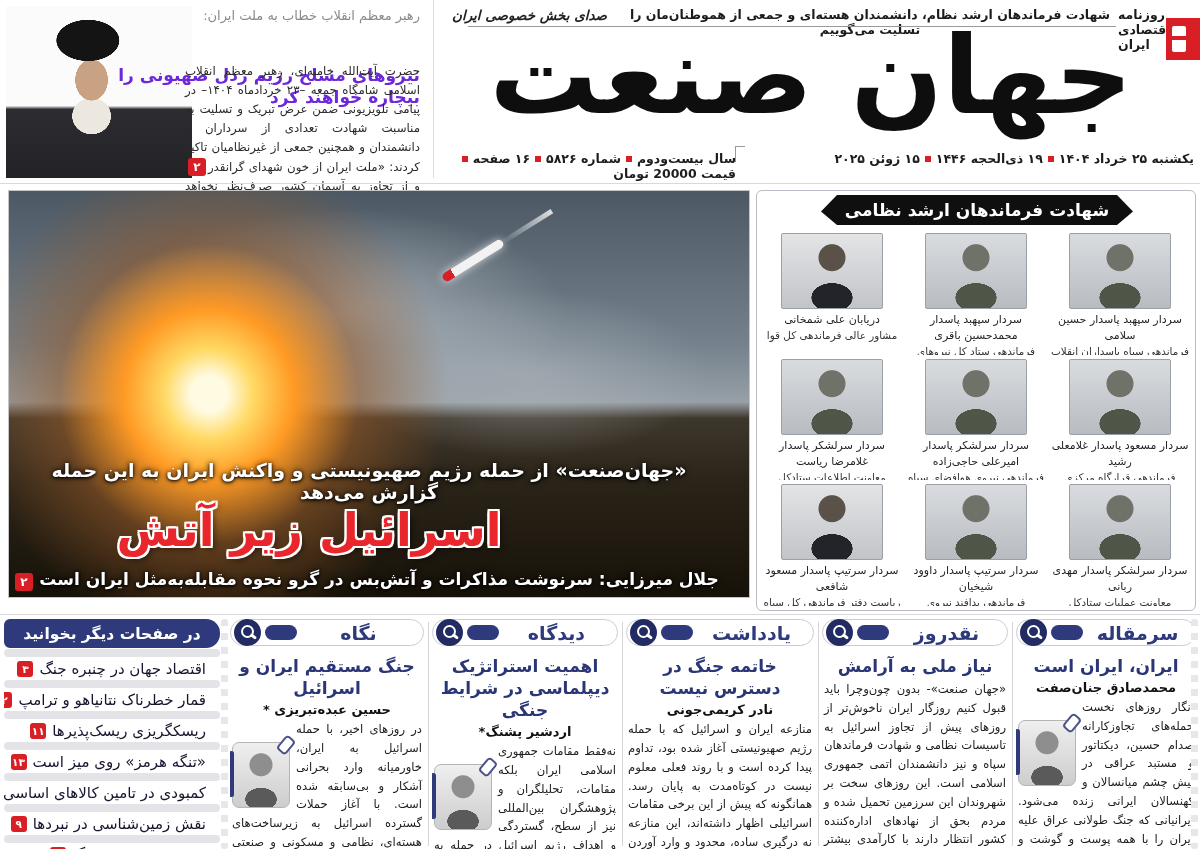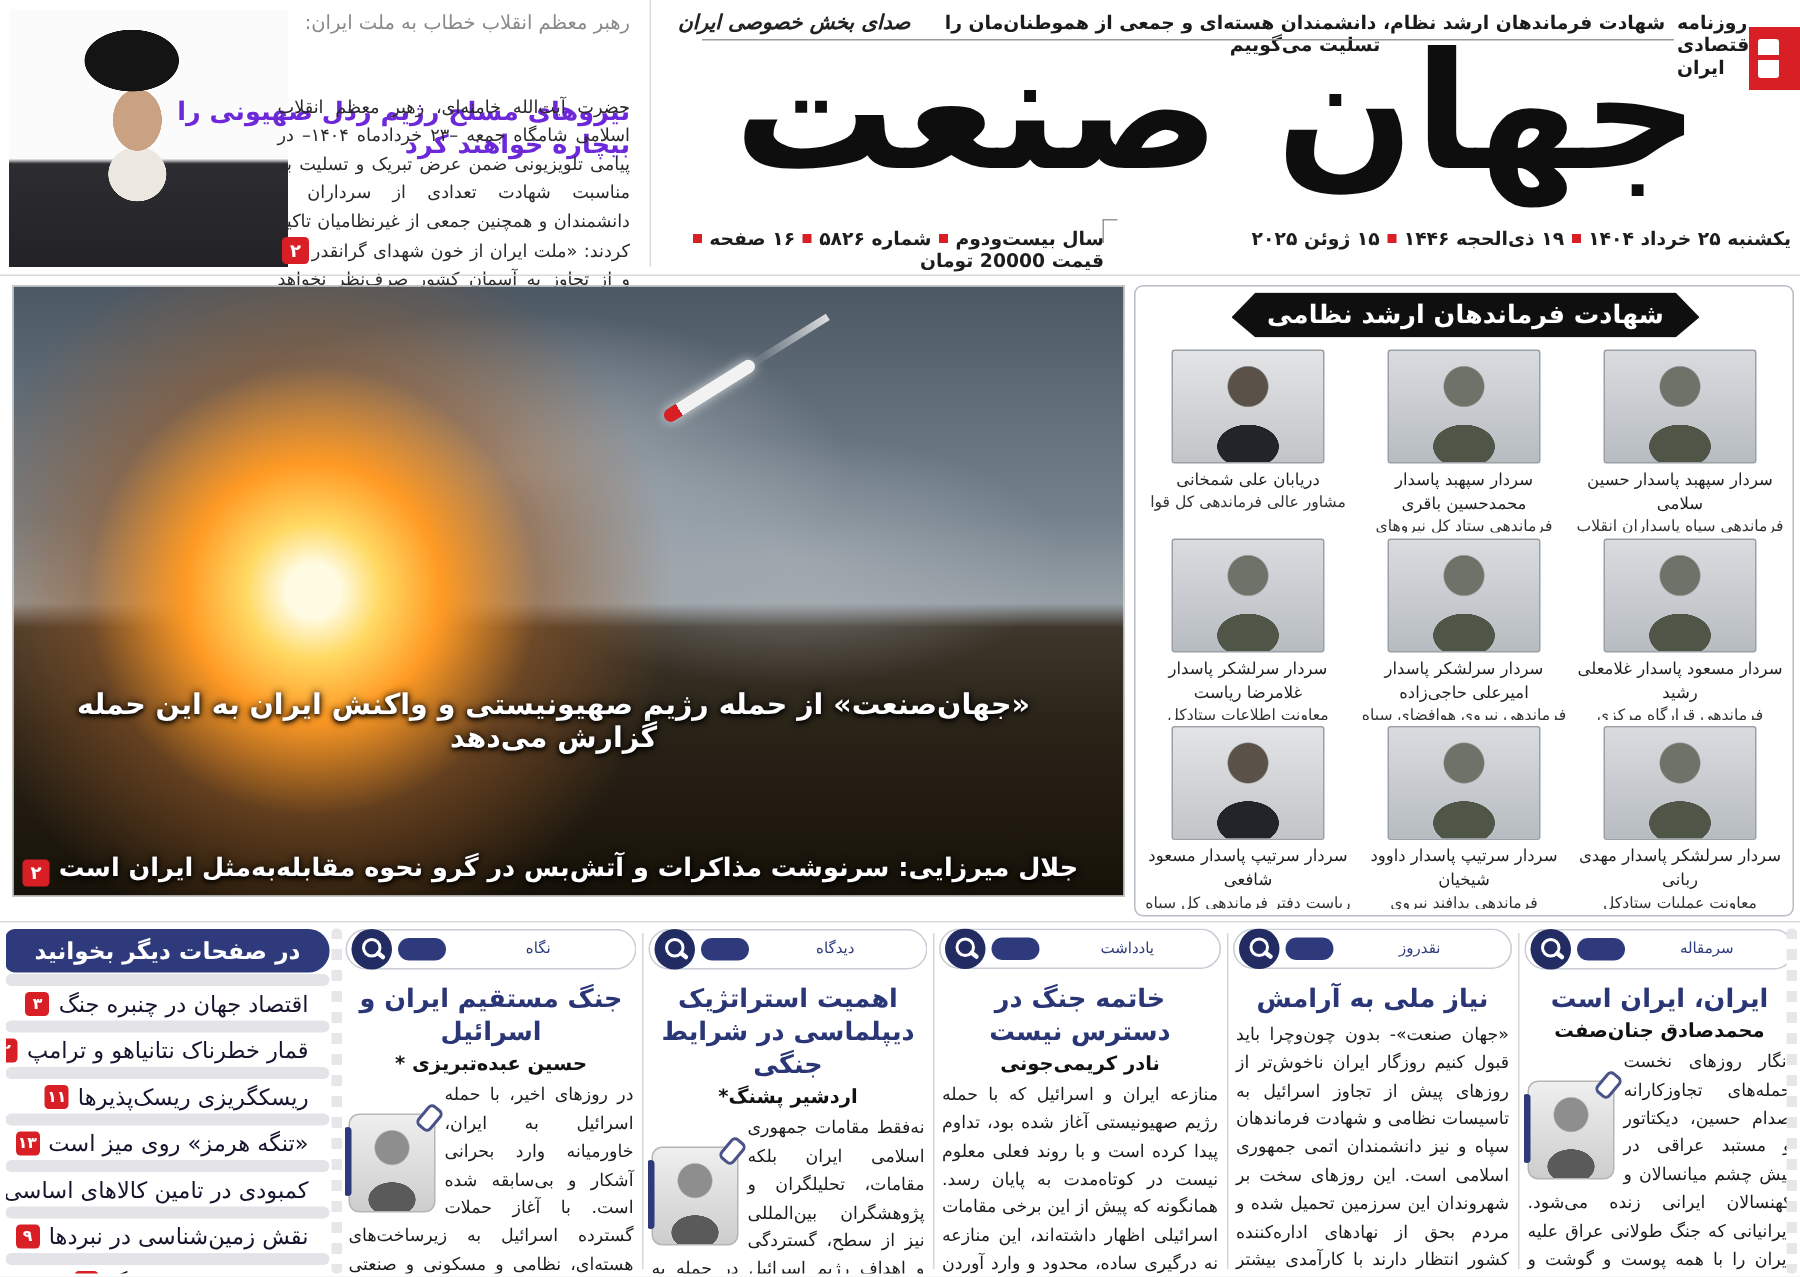--- a/index.html
+++ b/index.html
@@ -82,21 +82,21 @@
   .mrole { font-size:10.4px; color:#333; line-height:1.4; }
 
   
   .bottom-hline { position:absolute; left:0; top:614px; width:1200px; height:1px; background:#d9d9d9; }
   .col { position:absolute; top:619px; height:230px; overflow:hidden; }
   .col-vline { position:absolute; top:622px; height:224px; width:1px; background:#d5d5d5; }
   .scallop { position:absolute; top:619px; height:230px; width:7px;
     background:repeating-linear-gradient(180deg, #e7e7ea 0 7px, #fff 7px 14px); border-radius:3px; }
 
   .colhead { height:27px; border:1px solid #c9ccd4; border-radius:14px; background:#fff; display:flex; align-items:center; direction:rtl; padding:0 3px; }
-  .colhead-label { flex:1; text-align:center; font-size:10px; font-weight:normal; color:#2e3a7c; }
+  .colhead-label { flex:1; text-align:center; font-size:19px; font-weight:bold; color:#2e3a7c; }
   .pill-bar { width:32px; height:15px; background:#2e3a7c; border-radius:8px; margin-left:4px; }
   .pill-icon { position:relative; width:27px; height:27px; border-radius:50%; background:#222c63; flex:0 0 27px; }
   .pill-icon::before { content:""; position:absolute; left:7px; top:6px; width:9px; height:9px; border:2px solid #fff; border-radius:50%; }
   .pill-icon::after { content:""; position:absolute; left:16px; top:16px; width:7px; height:2.5px; background:#fff; transform:rotate(38deg); border-radius:2px; }
 
   .coltitle { margin:9px 2px 3px; text-align:center; font-size:17px; font-weight:bold; color:#2b3676; line-height:1.3; }
   .colauthor { text-align:center; font-size:13px; font-weight:bold; color:#111; margin-bottom:3px; }
   .author-photo { float:left; width:58px; height:66px; margin:22px 6px 2px 2px; border:1px solid #b5b5b5; border-radius:7px; position:relative;
     background:
       radial-gradient(circle at 50% 34%, #8e8e8e 0 11px, transparent 12px),
@@ -148,20 +148,21 @@
     <span>یکشنبه ۲۵ خرداد ۱۴۰۴</span><i class="sq"></i><span>۱۹ ذی‌الحجه ۱۴۴۶</span><i class="sq"></i><span>۱۵ ژوئن ۲۰۲۵</span>
   </div>
   <div class="dateline-left">
     <span>سال بیست‌ودوم</span><i class="sq"></i><span>شماره ۵۸۲۶</span><i class="sq"></i><span>۱۶ صفحه</span><i class="sq"></i><span>قیمت 20000 تومان</span>
   </div>
   <div class="header-hline"></div>
 
   <section class="main-photo">
     <div class="missile"></div>
     <div class="photo-kicker">«جهان‌صنعت» از حمله رژیم صهیونیستی و واکنش ایران به این حمله گزارش می‌دهد</div>
+    <div class="photo-headline">اسرائیل زیر آتش</div>
     <div class="photo-subhead">جلال میرزایی: سرنوشت مذاکرات و آتش‌بس در گرو نحوه مقابله‌به‌مثل ایران است</div>
     <div class="badge-red">۲</div>
   </section>
 
   <section class="martyrs">
     <div class="martyrs-banner">شهادت فرماندهان ارشد نظامی</div>
     <div class="martyr-grid">
       <div class="martyr">
           <div class="mphoto"></div>
           <div class="mname">سردار سپهبد پاسدار حسین سلامی</div>

